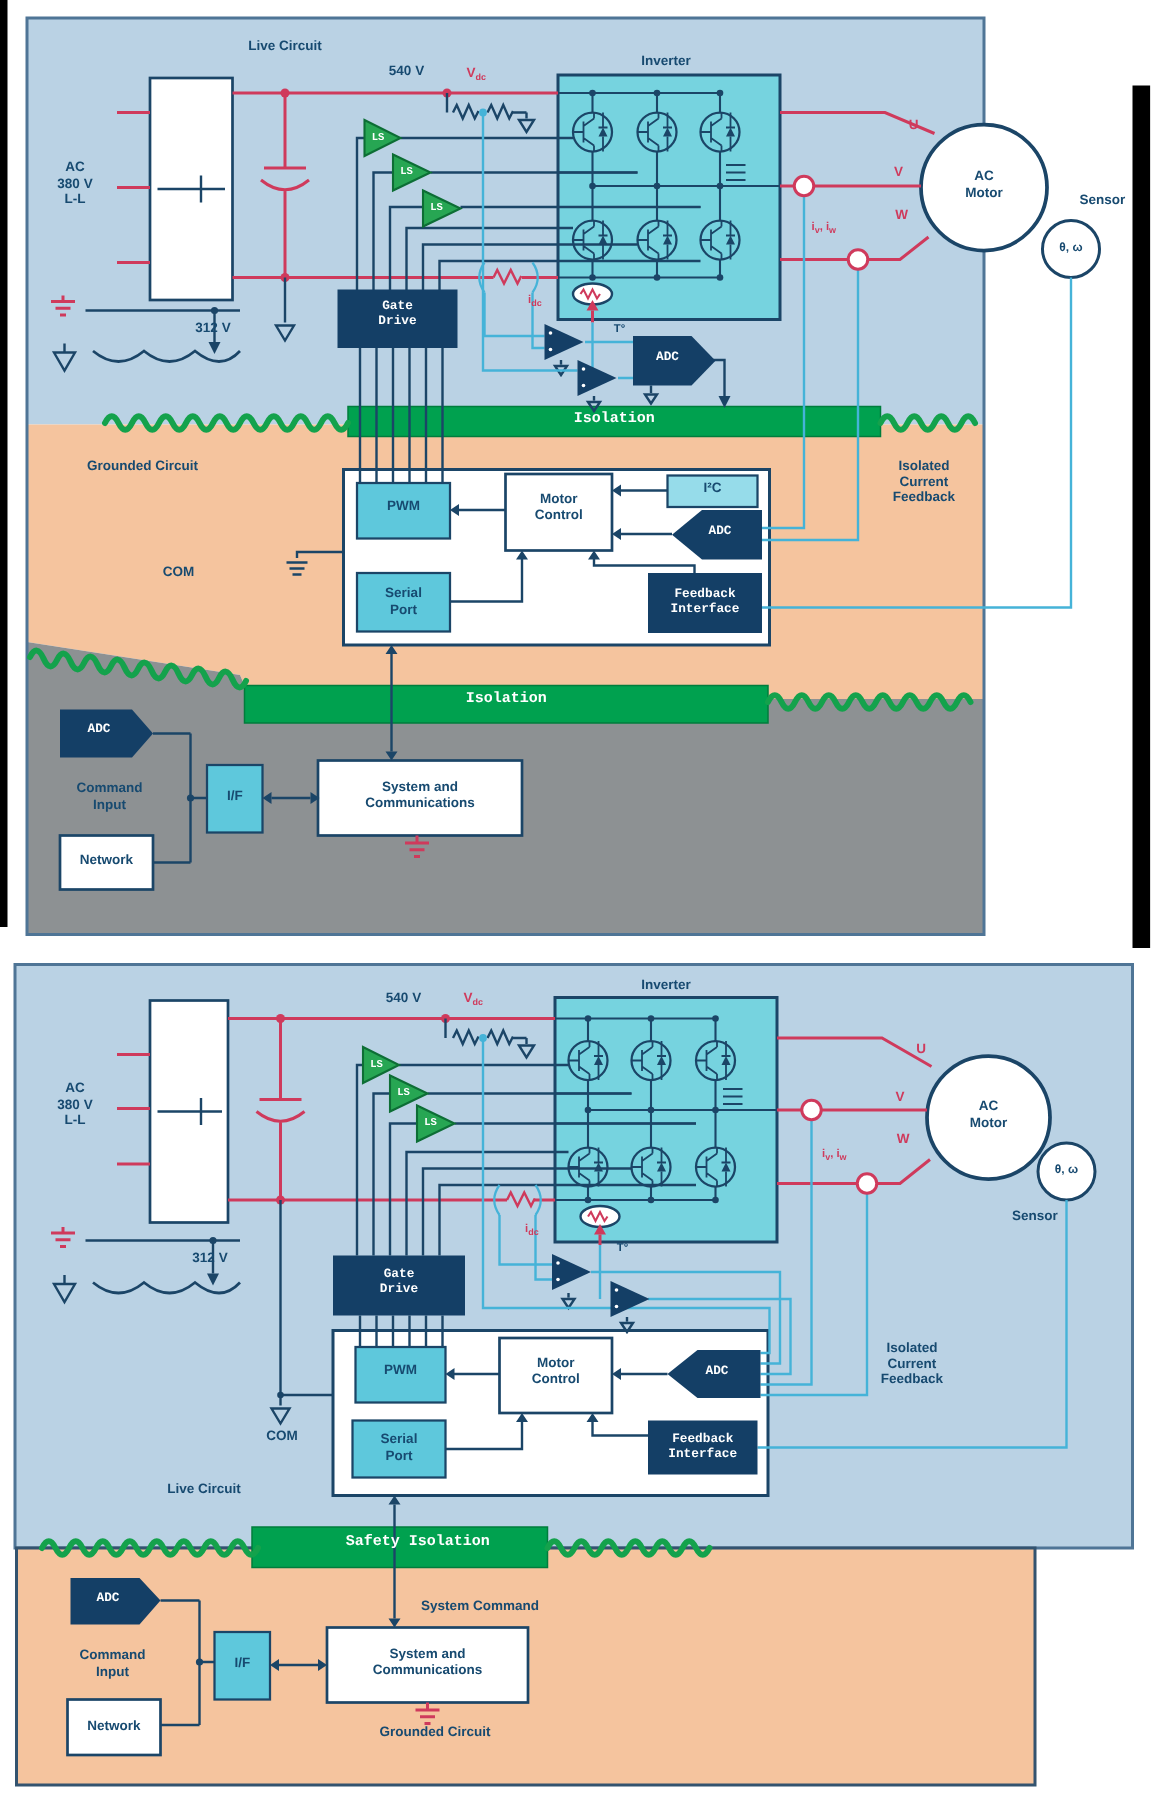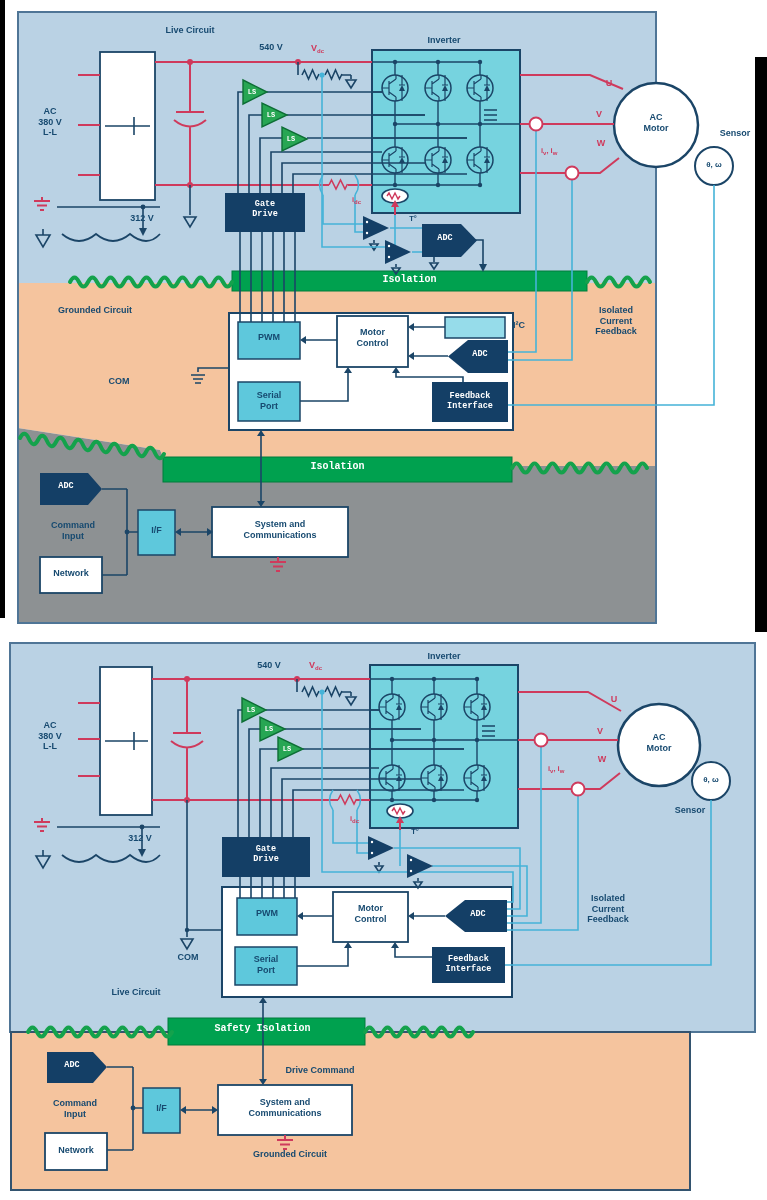--- a/index.html
+++ b/index.html
@@ -333,21 +333,21 @@
 <div class="lb" style="left:614px;top:112px;width:84px;">AC
 Motor</div>
 <div class="lb" style="left:711px;top:128px;width:48px;">Sensor</div>
 <div class="lb s8" style="left:695px;top:160px;width:38px;">θ, ω</div>
 <div class="lb wh s95" style="left:232px;top:274px;width:355px;">Isolation</div>
 <div class="lb" style="left:33px;top:305px;width:124px;">Grounded Circuit</div>
 <div class="lb" style="left:99px;top:376px;width:40px;">COM</div>
 <div class="lb" style="left:238px;top:332px;width:62px;">PWM</div>
 <div class="lb" style="left:337px;top:327px;width:71px;">Motor
 Control</div>
-<div class="lb" style="left:445px;top:320px;width:60px;padding-left:44px;">I²C</div>
+<div class="lb" style="left:445px;top:320px;width:60px;">I²C</div>
 <div class="lb wh s85" style="left:455px;top:349px;width:50px;">ADC</div>
 <div class="lb" style="left:238px;top:390px;width:62px;">Serial
 Port</div>
 <div class="lb wh s85" style="left:432px;top:391px;width:76px;">Feedback
 Interface</div>
 <div class="lb" style="left:576px;top:305px;width:80px;">Isolated
 Current
 Feedback</div>
 <div class="lb wh s95" style="left:163px;top:461px;width:349px;">Isolation</div>
 <div class="lb wh s85" style="left:42px;top:481px;width:48px;">ADC</div>
@@ -386,22 +386,22 @@
 <div class="lb" style="left:333px;top:903px;width:75px;">Motor
 Control</div>
 <div class="lb wh s85" style="left:453px;top:909px;width:50px;">ADC</div>
 <div class="lb" style="left:235px;top:954px;width:62px;">Serial
 Port</div>
 <div class="lb wh s85" style="left:432px;top:954px;width:73px;">Feedback
 Interface</div>
 <div class="lb" style="left:568px;top:893px;width:80px;">Isolated
 Current
 Feedback</div>
-<div class="lb wh s95" style="left:164px;top:1023px;width:197px;">Safety Isolation</div>
-<div class="lb" style="left:278px;top:1065px;width:84px;">Drive Command</div>
+<div class="lb wh s95" style="left:180px;top:1023px;width:197px;">Safety Isolation</div>
+<div class="lb" style="left:278px;top:1065px;width:84px;">System Command</div>
 <div class="lb wh s85" style="left:48px;top:1060px;width:48px;">ADC</div>
 <div class="lb" style="left:42px;top:1098px;width:66px;">Command
 Input</div>
 <div class="lb" style="left:45px;top:1145px;width:62px;">Network</div>
 <div class="lb" style="left:143px;top:1103px;width:37px;">I/F</div>
 <div class="lb" style="left:218px;top:1097px;width:134px;">System and
 Communications</div>
 <div class="lb" style="left:238px;top:1149px;width:104px;">Grounded Circuit</div>
 
 </div>

